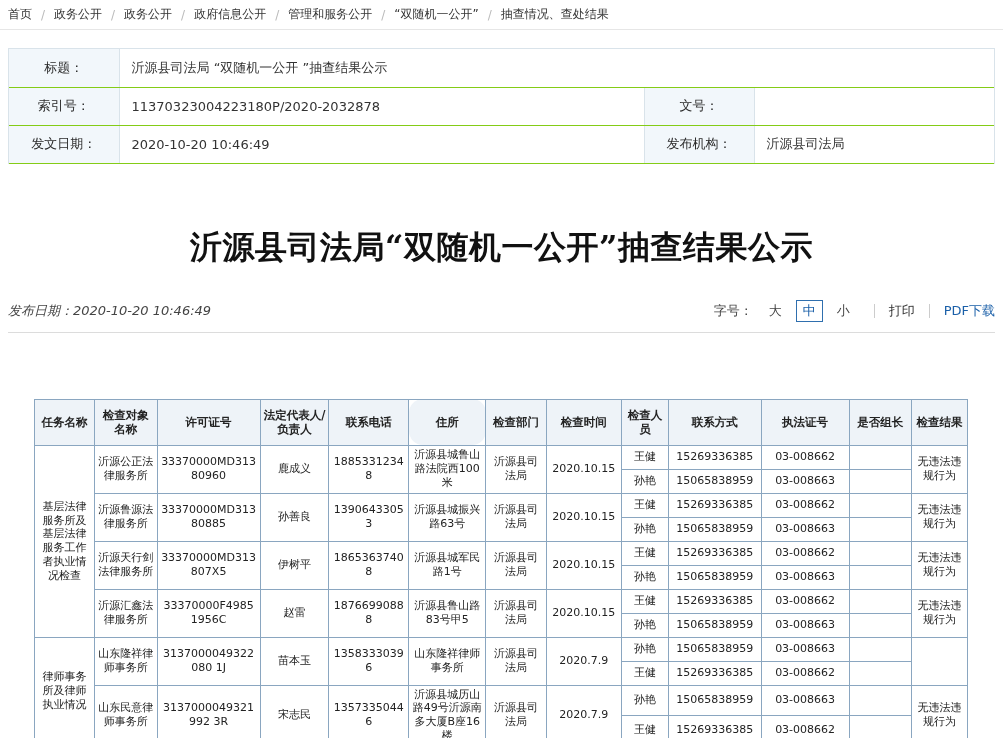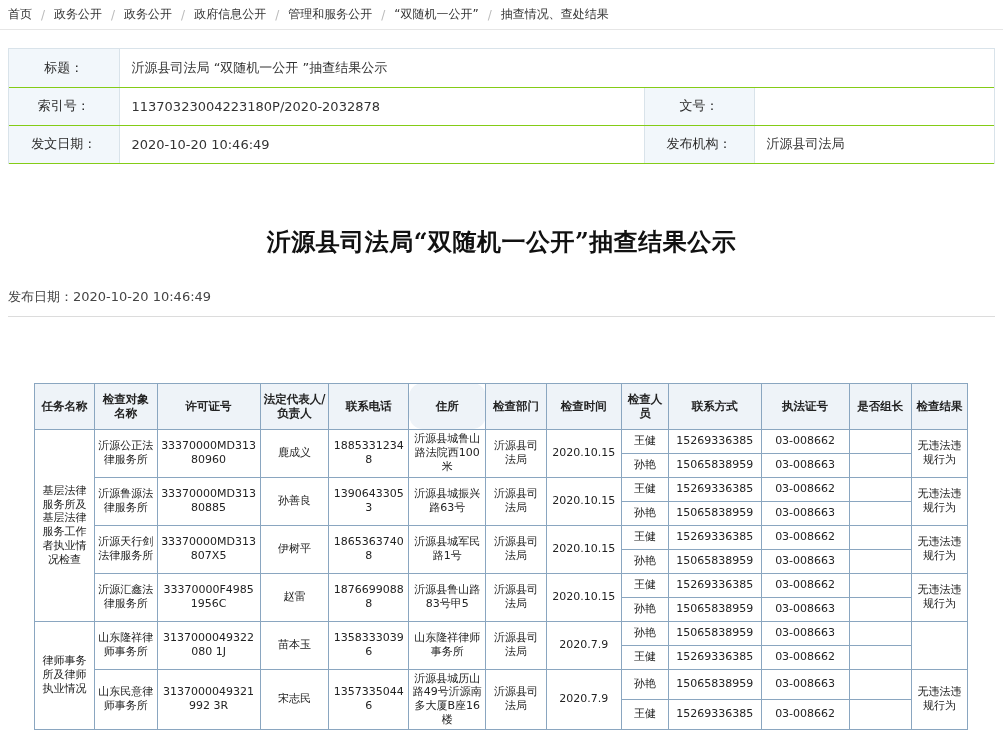--- a/index.html
+++ b/index.html
@@ -44,38 +44,38 @@
     background: #f2f7fb;
     color: #2b2b2b;
     width: 110px;
     text-align: center;
     white-space: nowrap;
   }
   td.val { background: #ffffff; color: #333; }
 
   .doc-title {
     text-align: center;
-    font-size: 24px;
+    font-size: 32px;
     font-weight: bold;
     color: #111;
     margin: 62px 0 0 0;
     letter-spacing: 0.5px;
     font-family: "DejaVu Serif", "Liberation Serif", serif;
   }
 
   .subbar {
     display: flex;
     align-items: center;
     margin: 30px 8px 0 8px;
     padding-bottom: 10px;
     border-bottom: 1px solid #dcdcdc;
     font-size: 13px;
     color: #444;
   }
-  .subbar .pubdate { flex: 0 0 auto; }
+  .subbar .pubdate { flex: 0 0 auto; font-style: italic; }
   .subbar .tools {
     margin-left: auto;
     display: flex;
     align-items: center;
     gap: 0px;
   }
   .tools .fs-label { margin-right: 6px; }
   .tools .size {
     display: inline-block;
     padding: 1px 6px;
@@ -174,20 +174,30 @@
       <td class="val">沂源县司法局</td>
     </tr>
   </tbody>
     </table>
 </div>
 
 <h1 class="doc-title">沂源县司法局“双随机一公开”抽查结果公示</h1>
 
 <div class="subbar">
   <span class="pubdate">发布日期：2020-10-20 10:46:49</span>
+  <span class="tools">
+    <span class="fs-label">字号：</span>
+    <span class="size">大</span>
+    <span class="size active">中</span>
+    <span class="size">小</span>
+    <span class="divider"></span>
+    <span class="link">打印</span>
+    <span class="divider"></span>
+    <span class="pdf">PDF下载</span>
+  </span>
 </div>
 
 <div class="content-table-wrap">
   <table class="data">
     <thead>
       <tr>
         <th class="c0">任务名称</th>
         <th class="c1">检查对象名称</th>
         <th class="c2">许可证号</th>
         <th class="c3">法定代表人/负责人</th>

